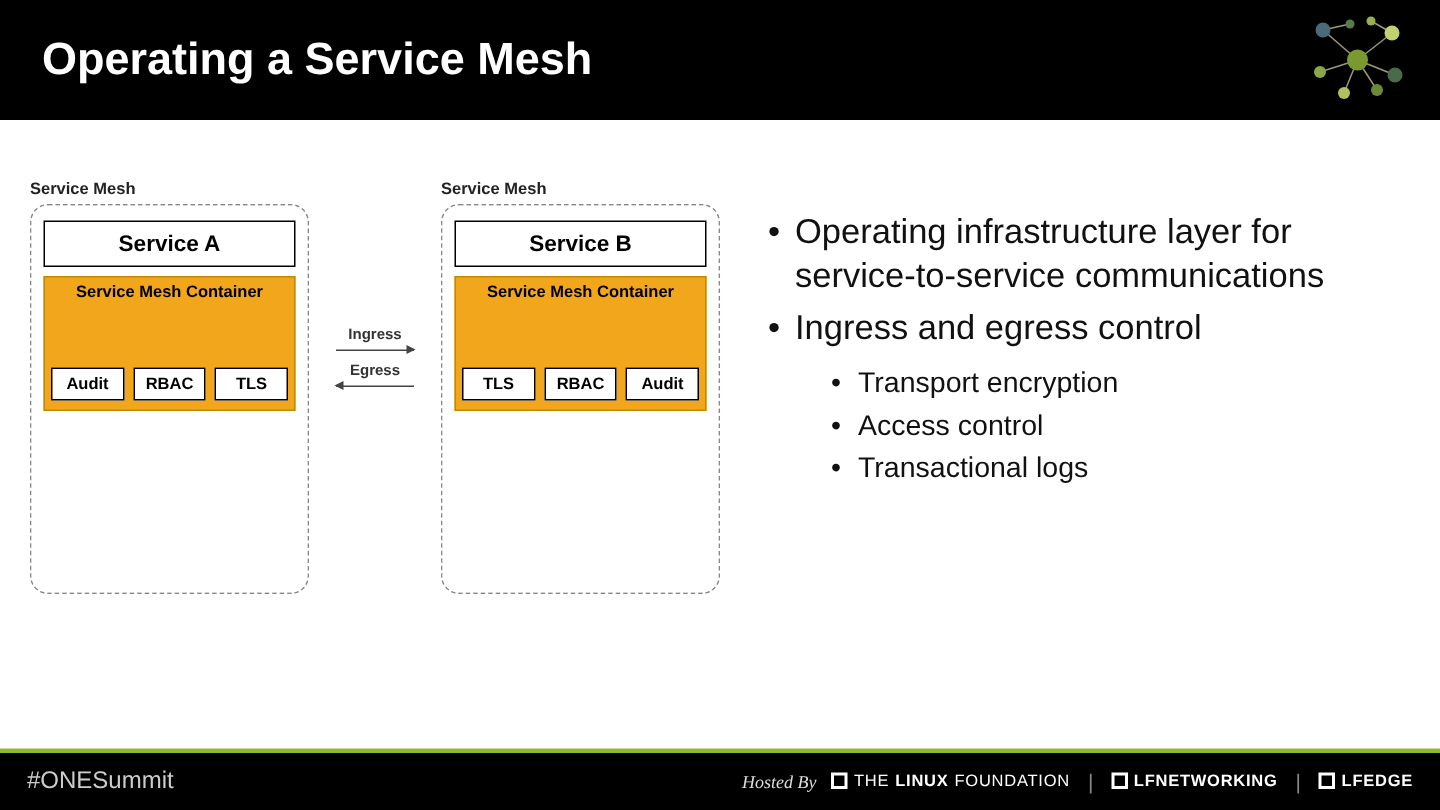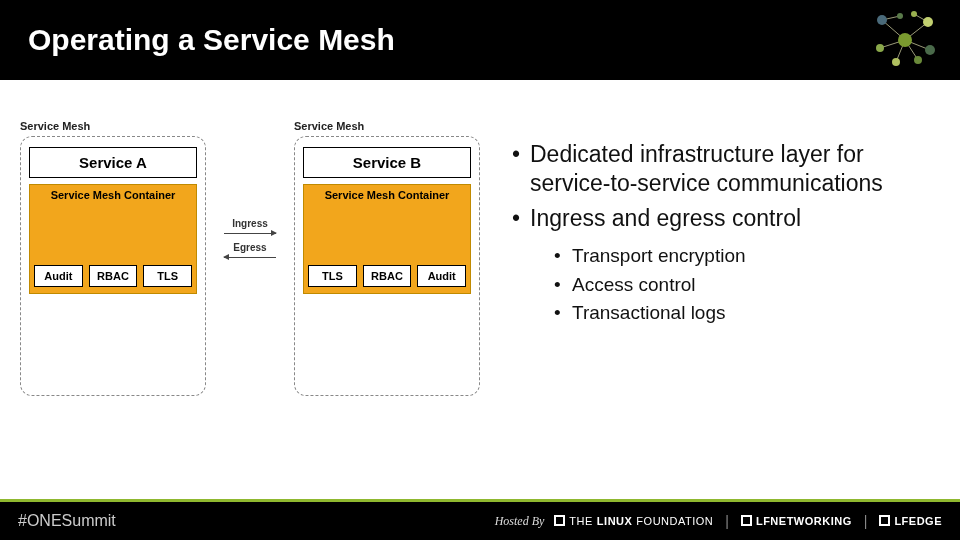--- a/index.html
+++ b/index.html
@@ -8,21 +8,21 @@
   .header { background:#000; color:#fff; height:80px; display:flex; align-items:center; padding:0 28px; position:relative; }
   .header h1 { font-size:30px; font-weight:700; }
   .logo { position:absolute; right:20px; top:10px; }
   .body { flex:1; display:flex; padding:40px 30px 10px 20px; gap:30px; }
   .diagram-col { width:460px; display:flex; gap:18px; align-items:flex-start; }
   .mesh-group { width:190px; }
   .mesh-label { font-size:11px; color:#222; font-weight:600; margin-bottom:4px; }
   .mesh-box { border:1px dashed #888; border-radius:12px; height:260px; padding:10px 8px; position:relative; }
   .svc { border:1px solid #000; text-align:center; font-size:15px; font-weight:700; padding:6px 4px; margin-bottom:6px; background:#fff; }
   .container-box { border:1px solid #c08a00; background:#f2a61c; padding:4px 4px 6px; }
-  .container-title { text-align:center; font-size:11px; color:#000; font-weight:600; margin-bottom:20px; }
+  .container-title { text-align:center; font-size:11px; color:#000; font-weight:600; margin-bottom:0; }
   .chips { display:flex; gap:6px; }
   .chip { flex:1; border:1px solid #000; background:#fff; text-align:center; font-size:11px; font-weight:600; padding:4px 2px;margin-top:44px; }
   .mid-col { width:52px; display:flex; flex-direction:column; align-items:center; gap:2px; margin-top:98px; }
   .arrow-lbl { font-size:10px; color:#333; font-weight:600; }
   .arrow-line { width:52px; height:1px; background:#444; position:relative; margin:2px 0 6px; }
   .arrow-line.right::after { content:""; position:absolute; right:-1px; top:-3px; border-left:6px solid #444; border-top:3.5px solid transparent; border-bottom:3.5px solid transparent; }
   .arrow-line.left::after { content:""; position:absolute; left:-1px; top:-3px; border-right:6px solid #444; border-top:3.5px solid transparent; border-bottom:3.5px solid transparent; }
   .text-col { flex:1; padding-top:20px; }
   .bullets { list-style:none; }
   .bullets > li { font-size:23px; color:#111; line-height:1.25; margin-bottom:6px; position:relative; padding-left:20px; }
@@ -106,21 +106,21 @@
               <div class="chip">Audit</div>
             </div>
           </div>
         </div>
       </div>
 
     </div>
 
     <div class="text-col">
       <ul class="bullets">
-        <li>Dedicated infrastructure layer for service-to-service communications</li>
+        <li>Operating infrastructure layer for service-to-service communications</li>
         <li>
           <span>Ingress and egress control</span>
           <ul class="sub">
             <li>Transport encryption</li>
             <li>Access control</li>
             <li>Transactional logs</li>
           </ul>
         </li>
       </ul>
     </div>

